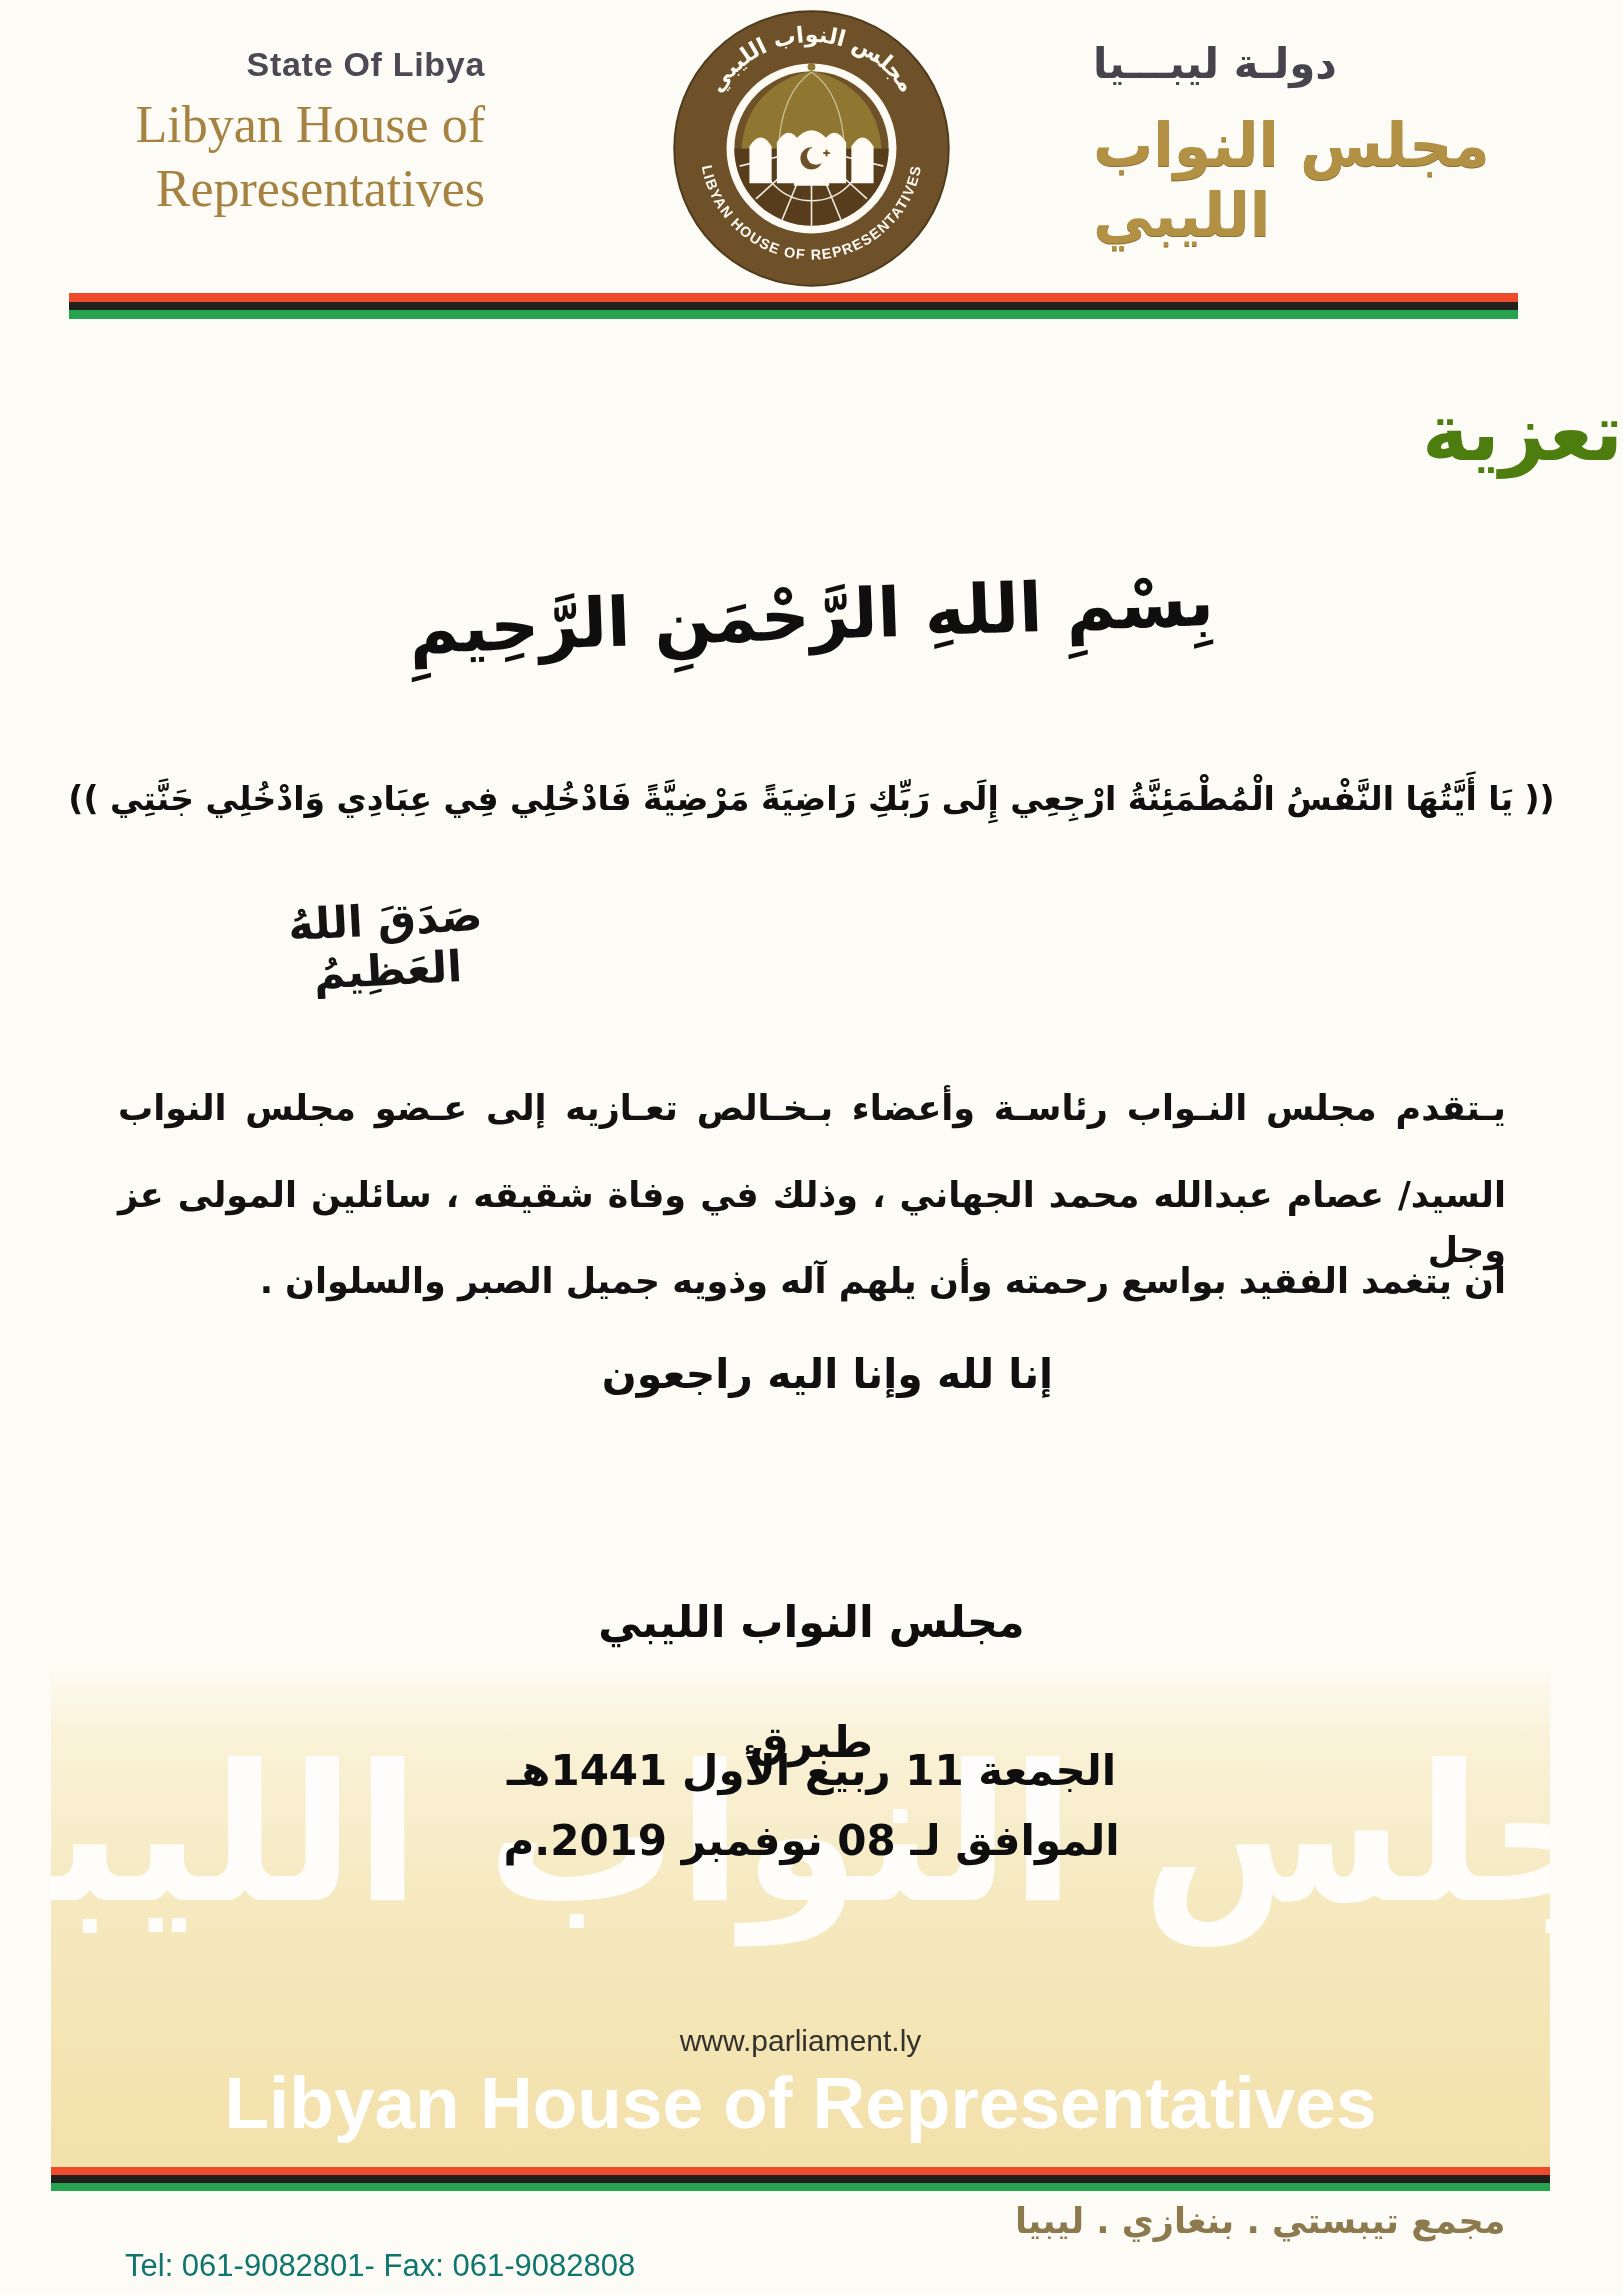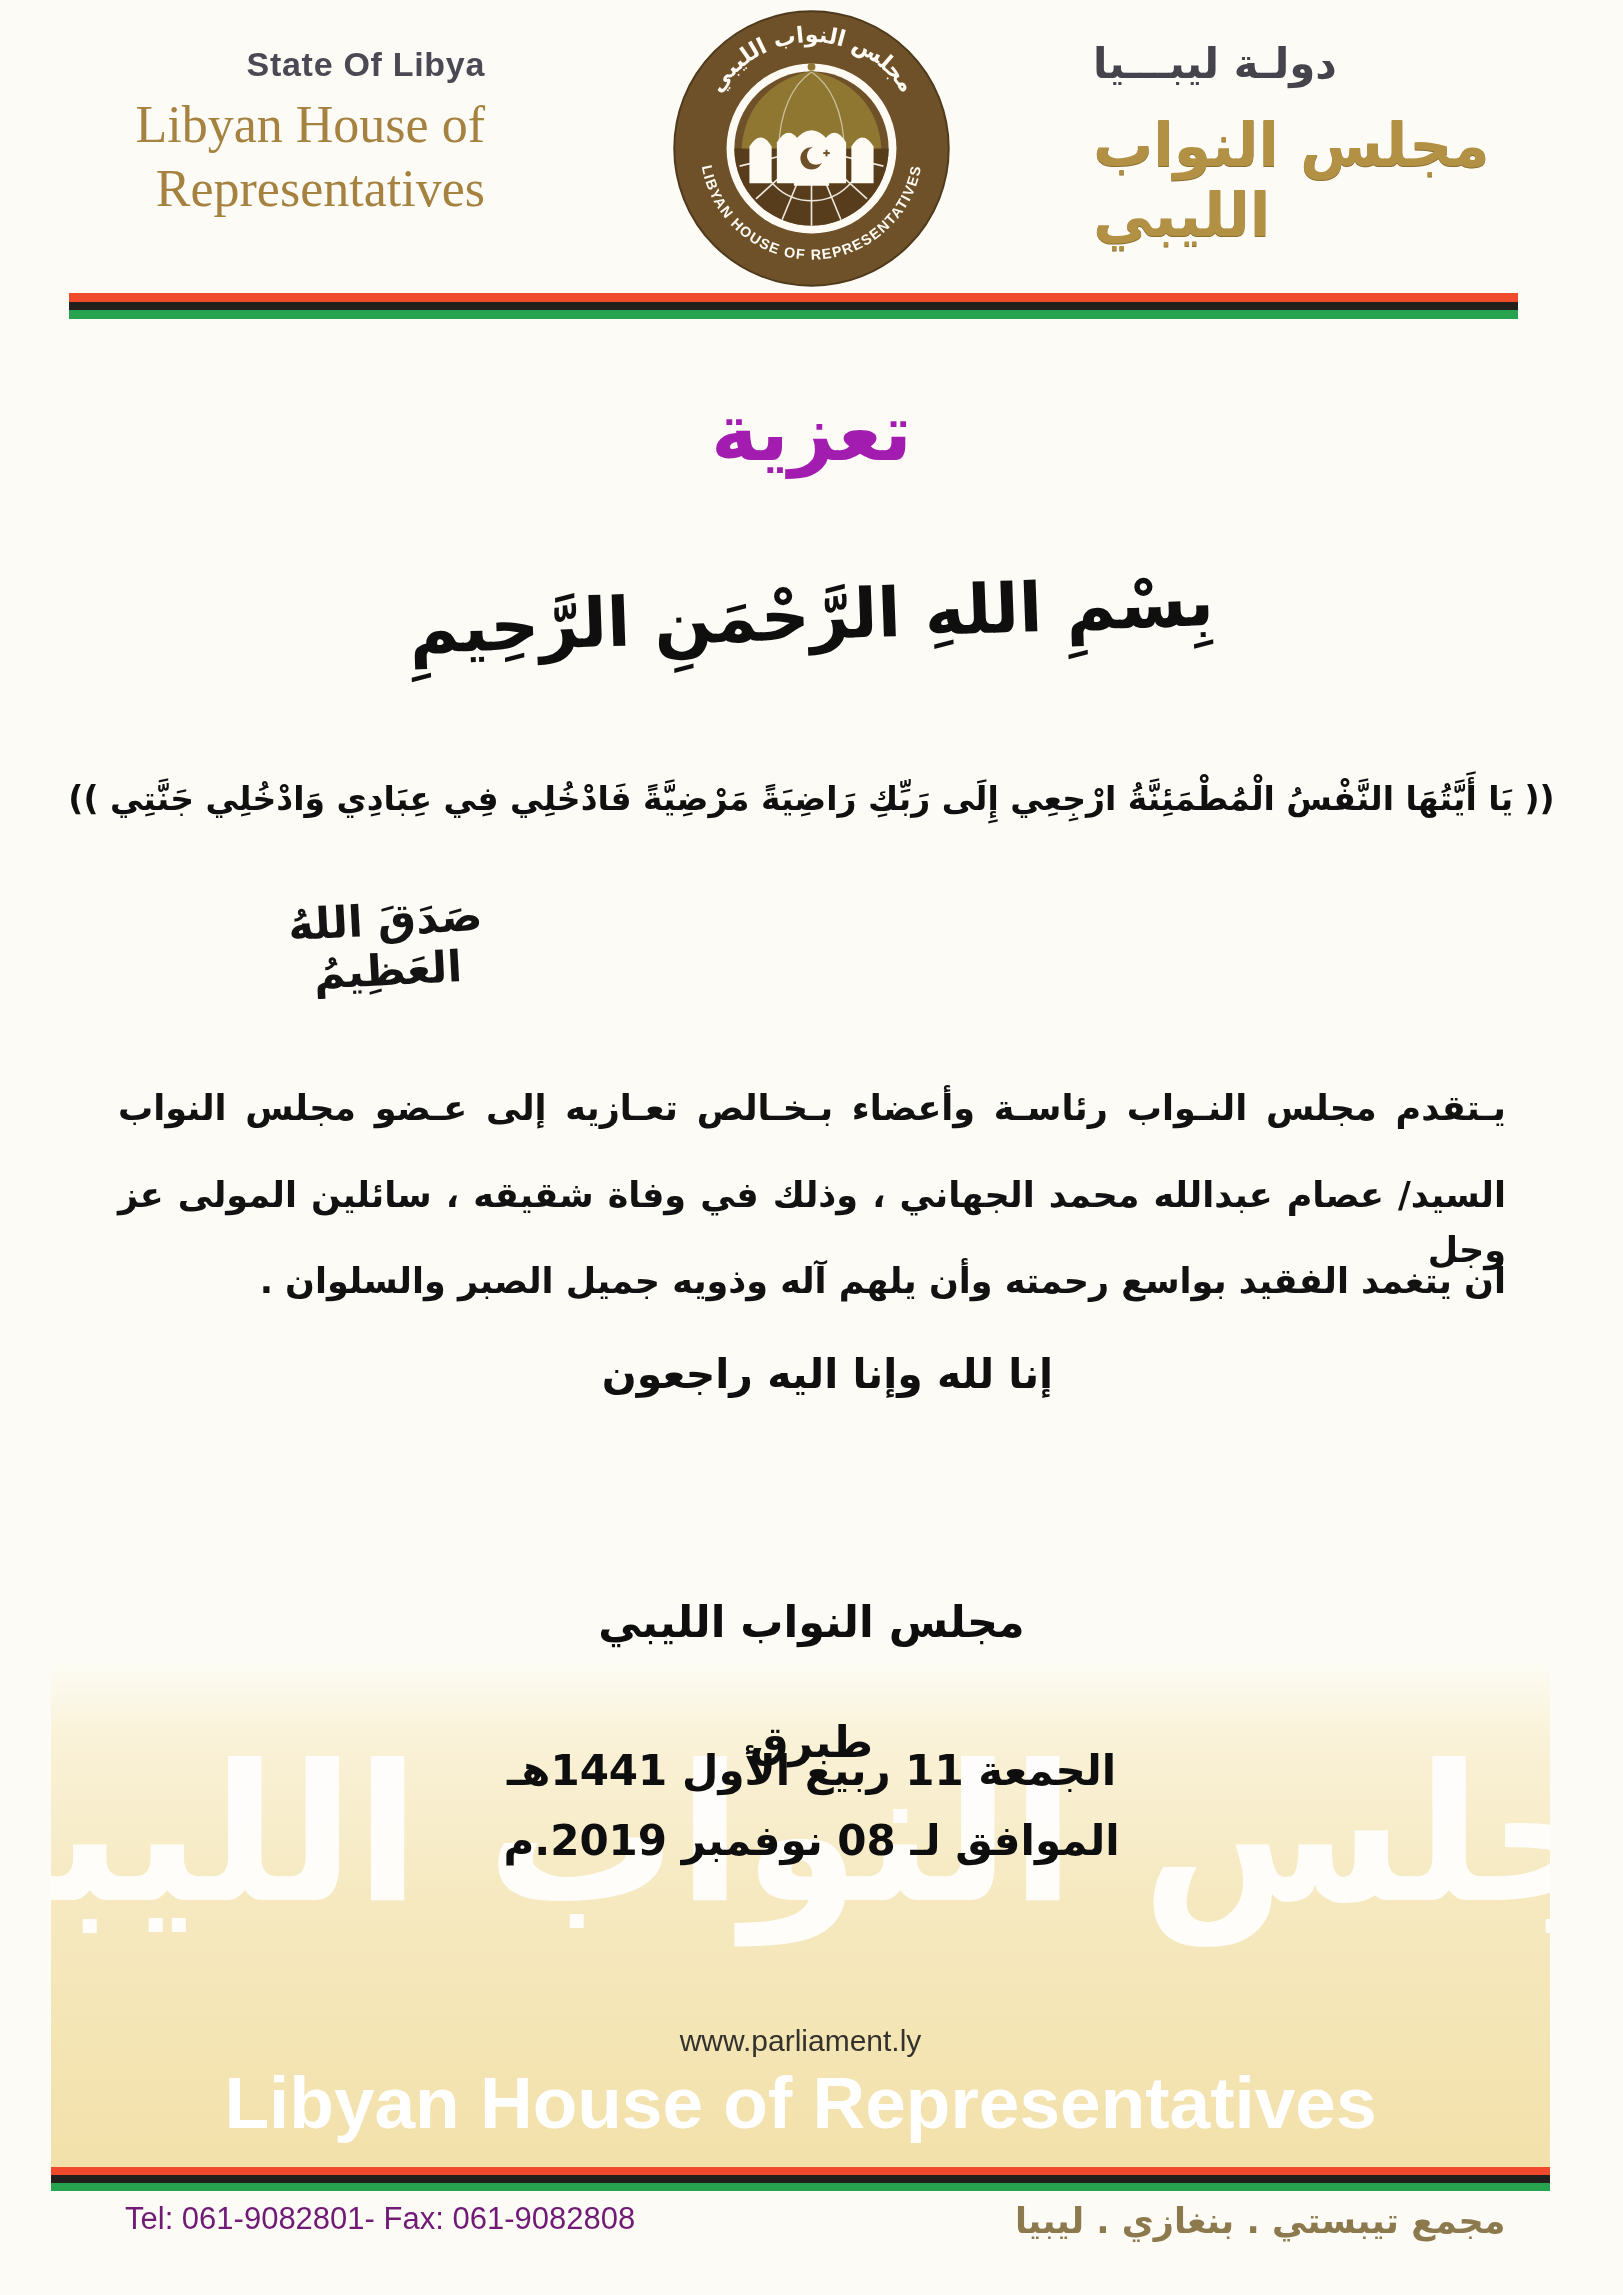--- a/index.html
+++ b/index.html
@@ -44,22 +44,22 @@
   
   .flagbar { position:absolute; left:69px; width:1449px; height:26px; font-size:0; }
   .flagbar.top { top:293px; }
   .flagbar .stripe { width:100%; height:33.33%; }
   .stripe.red   { background:#ee4a2b; }
   .stripe.black { background:#22201d; }
   .stripe.green { background:#27a34f; }
   
   .title {
     position:absolute; left:0; right:0; top:387px;
-    text-align:center; direction:rtl;
-    font:900 79px "DejaVu Sans", sans-serif; color:#a21caf;
+    direction:rtl;
+    font:900 79px "DejaVu Sans", sans-serif; color:#4d7c0f;
   }
   .bismillah {
     position:absolute; left:0; right:0; top:576px;
     text-align:center; direction:rtl;
     font:700 68px "DejaVu Sans", sans-serif; color:#0f0f0f;
     transform:rotate(-2deg);
   }
   .verse {
     position:absolute; left:0; right:0; top:779px;
     text-align:center; direction:rtl; white-space:nowrap;
@@ -115,21 +115,21 @@
   }
   .wm-flag { position:absolute; left:0; bottom:0; width:100%; height:23.6px; font-size:0; }
   .wm-flag .stripe { height:33.33%; }
   
   .contact {
     position:absolute; left:69px; top:2201px; width:1456px;
     display:flex; justify-content:space-between; align-items:flex-start;
     padding:0 19.6px 0 56px;
   }
   .contact .tel {
-    font:400 31px "Liberation Sans", sans-serif; color:#701a75;
+    font:400 31px "Liberation Sans", sans-serif; color:#0f766e;margin-top:47px;
   }
   .contact .addr {
     direction:rtl;
     font:700 35px "DejaVu Sans", sans-serif; color:#8c7a4e;
   }
 </style>
 </head>
 <body>
 
 <div class="page">

